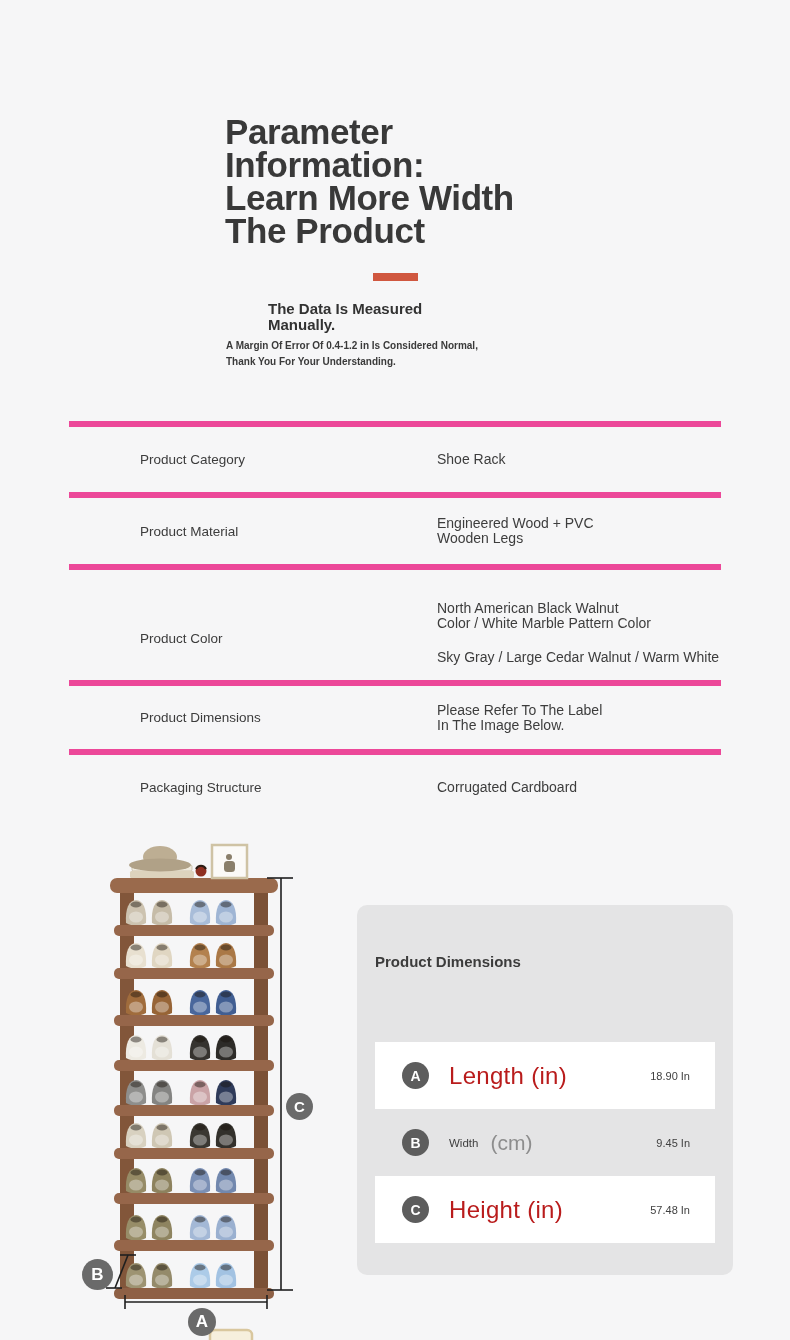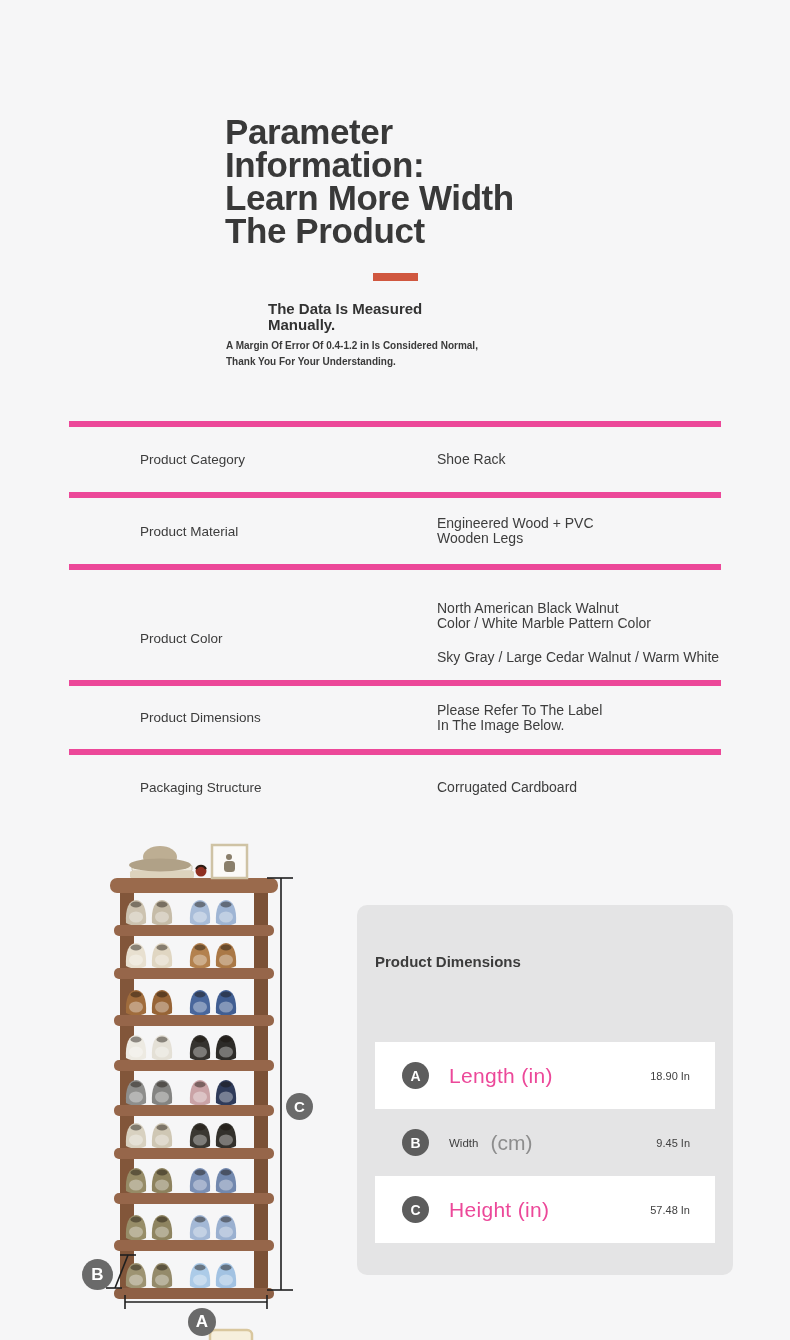--- a/index.html
+++ b/index.html
@@ -45,21 +45,21 @@
   .dims-card{position:absolute;left:357px;top:905px;width:376px;height:370px;
     background:#e4e4e5;border-radius:10px;}
   .dims-title{position:absolute;left:18px;top:48px;margin:0;
     font-size:15px;font-weight:700;color:#3c3c3c;}
   .dim-rows{position:absolute;left:18px;top:137px;width:340px;}
   .dim-row{height:67px;display:flex;align-items:center;
     padding:0 25px 0 27px;box-sizing:border-box;}
   .dim-row.white{background:#ffffff;}
   .dim-circle{flex:0 0 27px;width:27px;height:27px;border-radius:50%;background:#5d5d5d;
     color:#fff;font-size:14px;font-weight:700;display:flex;align-items:center;justify-content:center;}
-  .dim-label{margin-left:20px;font-size:21px;color:#ec4899;letter-spacing:0.3px;}
+  .dim-label{margin-left:20px;font-size:24px;color:#b91c1c;letter-spacing:0.3px;}
   .dim-label-small{margin-left:20px;font-size:11.5px;color:#3f3f3f;}
   .dim-label-light{margin-left:12px;font-size:21px;color:#8d8d8d;font-weight:400;}
   .dim-value{margin-left:auto;font-size:11px;color:#3f3f3f;white-space:nowrap;}
 </style>
 </head>
 <body>
 
 <div class="page">
 
   <h1 class="title">

